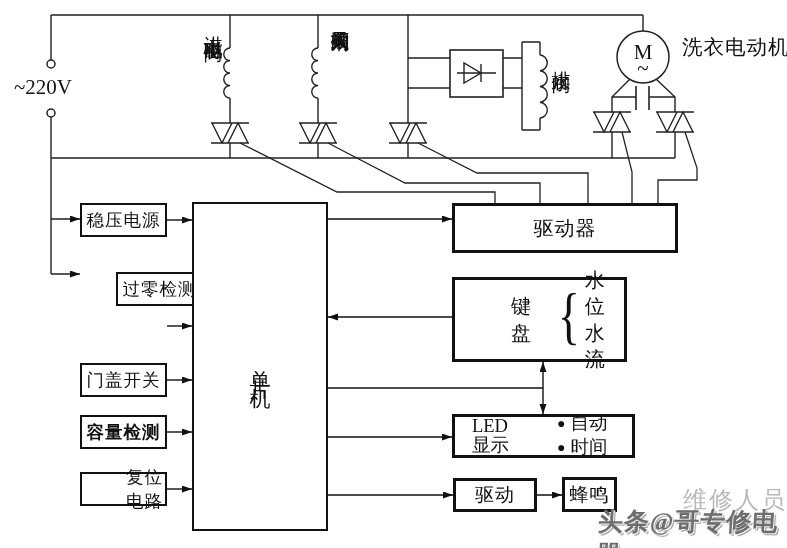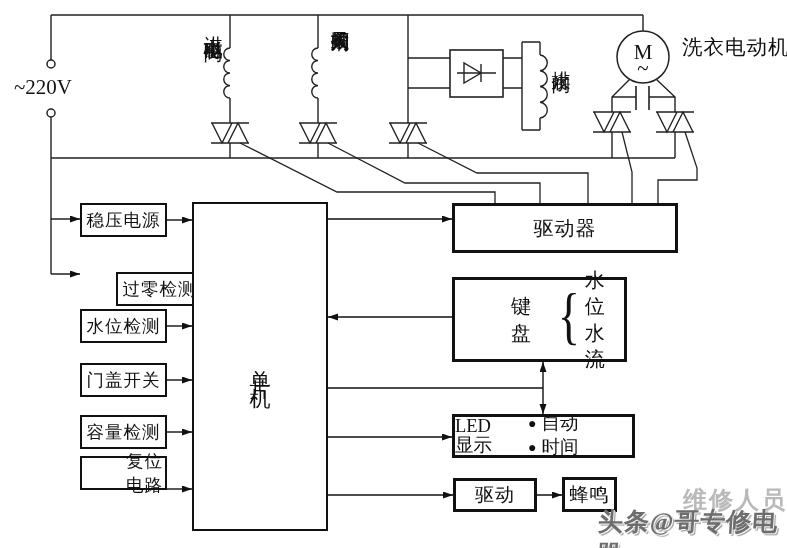--- a/index.html
+++ b/index.html
@@ -10,28 +10,28 @@
   .vtext{writing-mode:vertical-rl;text-orientation:upright;}
   .box{position:absolute;box-sizing:border-box;border:2px solid #111;background:#fff;
        display:flex;align-items:center;justify-content:center;}
   .thick{border-width:3px;}
   .lbox{left:80px;width:87px;height:34px;font-size:17.5px;letter-spacing:1px;}
   .mcu-text{writing-mode:vertical-rl;text-orientation:upright;font-size:21px;letter-spacing:9px;}
   .kb-inner{display:flex;align-items:center;width:100%;padding-left:36px;box-sizing:border-box;}
   .kb-label{font-size:20px;letter-spacing:1px;margin-left:20px;}
   .kb-brace{font-size:62px;font-weight:300;transform:scale(0.75,1.02);margin:0 1px 6px 2px;}
   .kb-items{display:flex;flex-direction:column;font-size:20px;line-height:1.32;}
-  .led-inner{display:flex;align-items:center;width:100%;box-sizing:border-box;}
+  .led-inner{display:flex;align-items:center;width:100%;padding-left:17px;box-sizing:border-box;}
   .led-name{font-size:18.5px;text-align:left;line-height:1.05;}
-  .led-bullets{margin-left:36px;font-size:18.5px;line-height:1.28;}
+  .led-bullets{margin-left:48px;font-size:18.5px;line-height:1.28;}
   .led-bullets .b{font-size:14px;vertical-align:1px;margin-right:5px;}
   .wm1{position:absolute;left:597px;top:505px;font-size:25px;font-weight:700;color:#6d6d6d;
        letter-spacing:1px;transform:skewX(-4deg);
        text-shadow:1px 1px 0 #f5f5f5,2px 2px 1px #9a9a9a;z-index:5;}
-  .wm2{position:absolute;left:683px;top:484px;font-size:24px;font-weight:700;color:#b9b9b9;
+  .wm2{position:absolute;left:683px;top:484px;font-size:24px;font-weight:400;color:#b9b9b9;
        letter-spacing:2px;z-index:4;}
 </style>
 </head>
 <body>
 
 <div class="stage">
 
   <svg class="wires" width="787" height="548" viewBox="0 0 787 548">
     <defs>
       <marker id="ah" markerUnits="userSpaceOnUse" markerWidth="11" markerHeight="8" refX="10" refY="3.5" orient="auto">
@@ -108,30 +108,27 @@
   <div class="lbl" style="left:625px;top:57px;width:36px;text-align:center;font-size:21px;">~</div>
 
   <div class="lbl" style="left:682px;top:37px;font-size:20.5px;letter-spacing:1px;">洗衣电动机</div>
 
   <div class="box lbox" style="top:203px;">
     <span>稳压电源</span>
   </div>
   <div class="box lbox" style="top:272px;margin-left:36px;">
     <span>过零检测</span>
   </div>
-  <div class="box lbox" style="top:309px;">
-    <span>水位检测</span>
-  </div>
   <div class="box lbox" style="top:363px;">
     <span>门盖开关</span>
   </div>
-  <div class="box lbox" style="top:415px;">
+  <div class="box lbox" style="top:415px;font-weight:bold;">
     <span>容量检测</span>
   </div>
-  <div class="box lbox" style="top:456px;padding-left:44px;">
+  <div class="box lbox" style="top:472px;padding-left:44px;">
     <span>复位电路</span>
   </div>
 
   <div class="box" style="left:192px;top:202px;width:136px;height:329px;">
     <span class="mcu-text">单片机</span>
   </div>
 
   <div class="box thick" style="left:452px;top:203px;width:226px;height:50px;font-size:20px;letter-spacing:1px;">
     <span>驱动器</span>
   </div>

